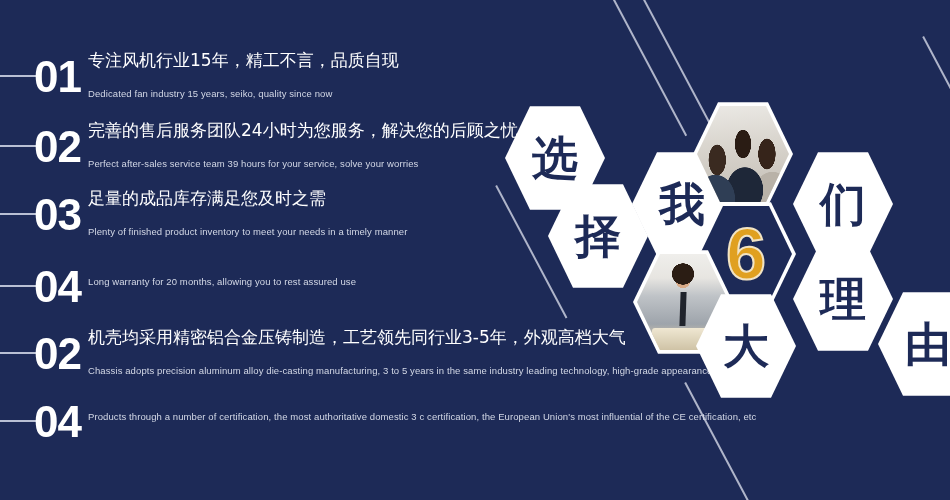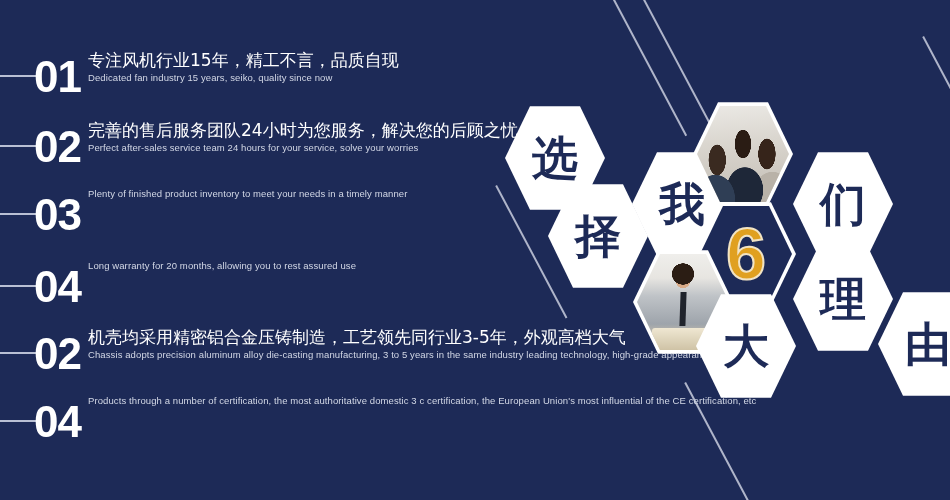--- a/index.html
+++ b/index.html
@@ -23,21 +23,21 @@
     letter-spacing:-1px;line-height:44px;
     font-family:"Liberation Sans","DejaVu Sans",sans-serif;
   }
   .txtblock{position:absolute;left:88px;top:-26px;}
   .cn{
     color:#ffffff;font-size:17px;line-height:22px;white-space:nowrap;
     font-family:"DejaVu Sans","Liberation Sans",sans-serif;font-weight:500;
   }
   .en{
     color:#d3d8e6;font-size:9.5px;line-height:13px;white-space:nowrap;
-    letter-spacing:.1px;margin-top:0;
+    letter-spacing:.1px;margin-top:16px;
     font-family:"Liberation Sans","DejaVu Sans",sans-serif;
   }
 
   
   .hexwrap{position:absolute;}
   .hex{
     position:relative;width:100%;height:100%;
     -webkit-clip-path:polygon(25% 2%,75% 2%,100% 50%,75% 98%,25% 98%,0% 50%);
     clip-path:polygon(25% 2%,75% 2%,100% 50%,75% 98%,25% 98%,0% 50%);
     display:flex;align-items:center;justify-content:center;
@@ -108,28 +108,29 @@
         <div class="cn">专注风机行业15年，精工不言，品质自现</div>
         <div class="en">Dedicated fan industry 15 years, seiko, quality since now</div>
       </div>
     </div>
 
     <div class="reason" style="top:145px;">
       <div class="dash" style="width:38px;top:0;"></div>
       <div class="num">02</div>
       <div class="txtblock">
         <div class="cn">完善的售后服务团队24小时为您服务，解决您的后顾之忧</div>
-        <div class="en">Perfect after-sales service team 24 hours for your service, solve your worries</div>
+        <div class="en">Perfect after-sales service team 39 hours for your service, solve your worries</div>
       </div>
     </div>
 
     <div class="reason" style="top:213px;">
       <div class="dash" style="width:38px;top:0;"></div>
       <div class="num">03</div>
       <div class="txtblock">
+        <div class="cn">足量的成品库存满足您及时之需</div>
         <div class="en">Plenty of finished product inventory to meet your needs in a timely manner</div>
       </div>
     </div>
 
     <div class="reason" style="top:285px;">
       <div class="dash" style="width:38px;top:0;"></div>
       <div class="num">04</div>
       <div class="txtblock">
         <div class="en">Long warranty for 20 months, allowing you to rest assured use</div>
       </div>

